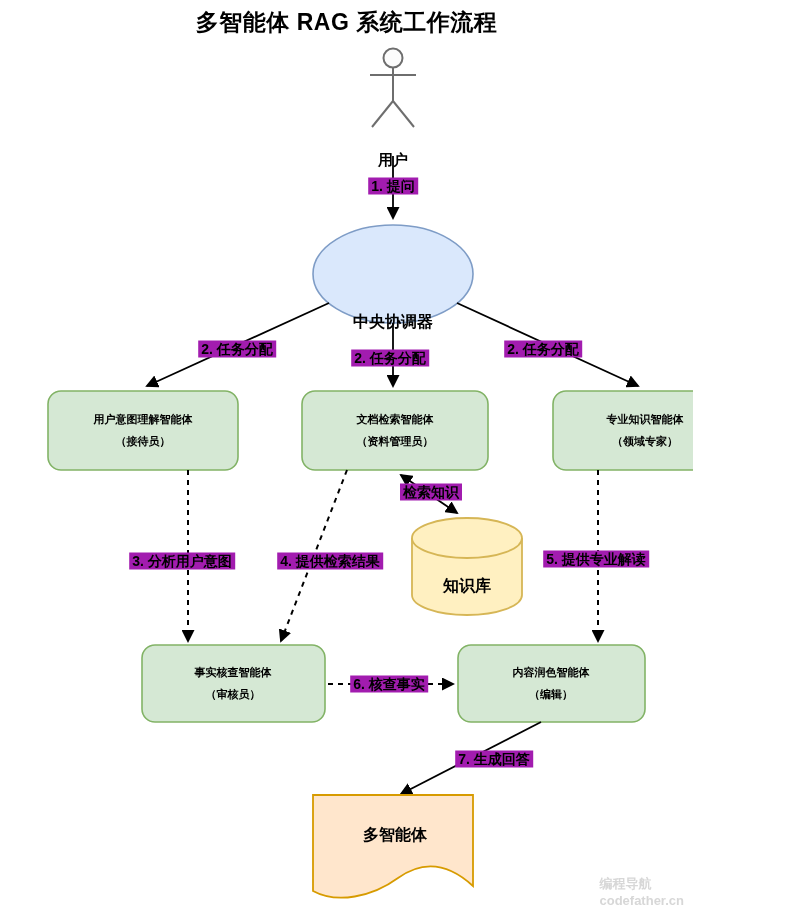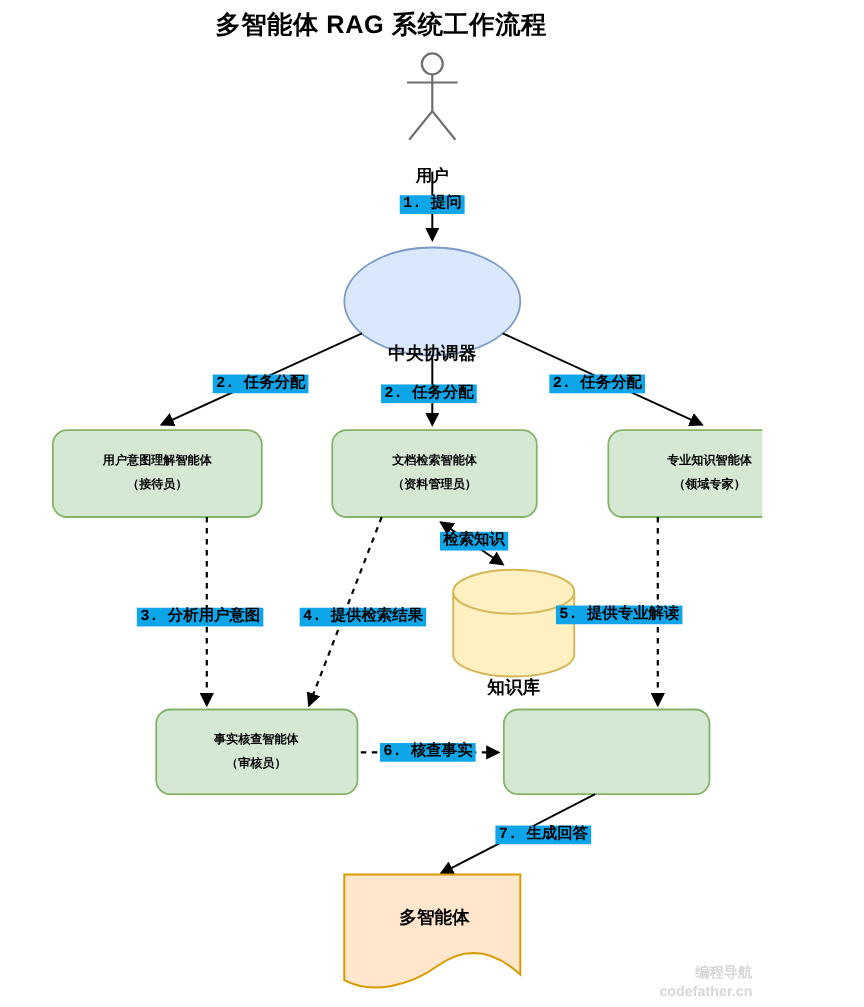--- a/index.html
+++ b/index.html
@@ -26,36 +26,34 @@
   .lbl {
     position: absolute;
     transform: translate(-50%, -50%);
     white-space: nowrap;
     font-weight: 700;
     color: #000;
     z-index: 3;
   }
   .edge-lbl {
     font-size: 14px;
-    background: #0ea5e9;
+    background: #a21caf;
     padding: 0 3px;
     line-height: 17px;
-    font-family: Liberation Mono, monospace;
   }
   .actor-lbl { font-size: 15px; }
   .node-lbl {
     font-size: 11px;
     line-height: 22px;
     text-align: center;
     background: transparent;
   }
   .watermark {
     position: absolute;
     right: 9px; bottom: 6px;
-    text-align: right;
     color: #d7d7d7;
     font-size: 13px;
     font-weight: 700;
     line-height: 17px;
     z-index: 3;
   }
 </style>
 </head>
 <body>
 
@@ -127,32 +125,36 @@
     <div>（资料管理员）</div>
   </div>
   <div class="lbl node-lbl" style="left:645px; top:430px;">
     <div>专业知识智能体</div>
     <div>（领域专家）</div>
   </div>
   <div class="lbl node-lbl" style="left:233px; top:683px;">
     <div>事实核查智能体</div>
     <div>（审核员）</div>
   </div>
+  <div class="lbl node-lbl" style="left:551px; top:683px;">
+    <div>内容润色智能体</div>
+    <div>（编辑）</div>
+  </div>
 
-  <div class="lbl node-lbl" style="left:467px; top:586px; font-size:16px;margin-top:40px;">知识库</div>
+  <div class="lbl node-lbl" style="left:467px; top:586px; font-size:16px;">知识库</div>
   <div class="lbl node-lbl" style="left:395px; top:835px; font-size:16px;">多智能体</div>
 
   <div class="lbl edge-lbl" style="left:393px; top:186px;">1. 提问</div>
   <div class="lbl edge-lbl" style="left:237px; top:349px;">2. 任务分配</div>
   <div class="lbl edge-lbl" style="left:390px; top:358px;">2. 任务分配</div>
   <div class="lbl edge-lbl" style="left:543px; top:349px;">2. 任务分配</div>
   <div class="lbl edge-lbl" style="left:431px; top:492px;">检索知识</div>
   <div class="lbl edge-lbl" style="left:182px; top:561px;">3. 分析用户意图</div>
   <div class="lbl edge-lbl" style="left:330px; top:561px;">4. 提供检索结果</div>
-  <div class="lbl edge-lbl" style="left:563px; top:559px;">5. 提供专业解读</div>
+  <div class="lbl edge-lbl" style="left:596px; top:559px;">5. 提供专业解读</div>
   <div class="lbl edge-lbl" style="left:389px; top:684px;">6. 核查事实</div>
   <div class="lbl edge-lbl" style="left:478px; top:759px;margin-left:16px;">7. 生成回答</div>
 
   <div class="watermark">
     <div>编程导航</div>
     <div>codefather.cn</div>
   </div>
 
 </div>
 

